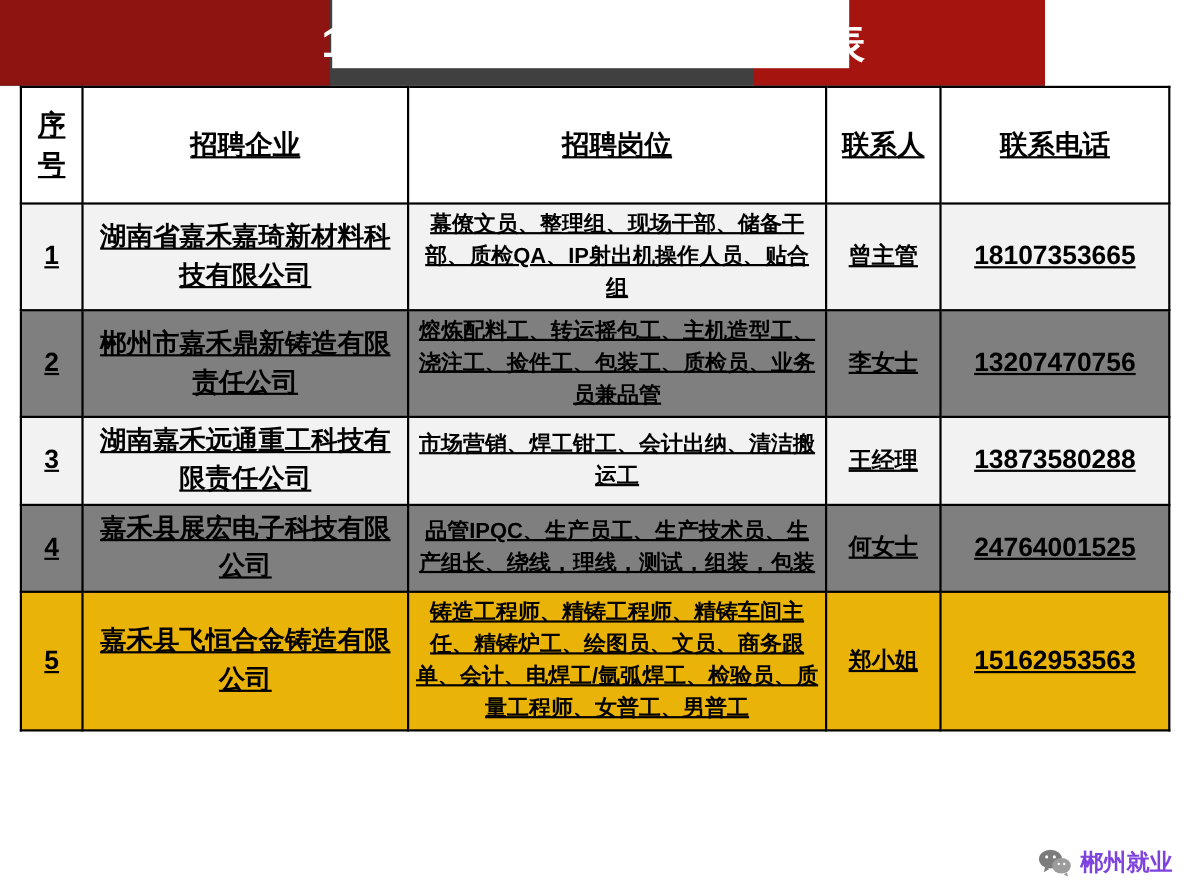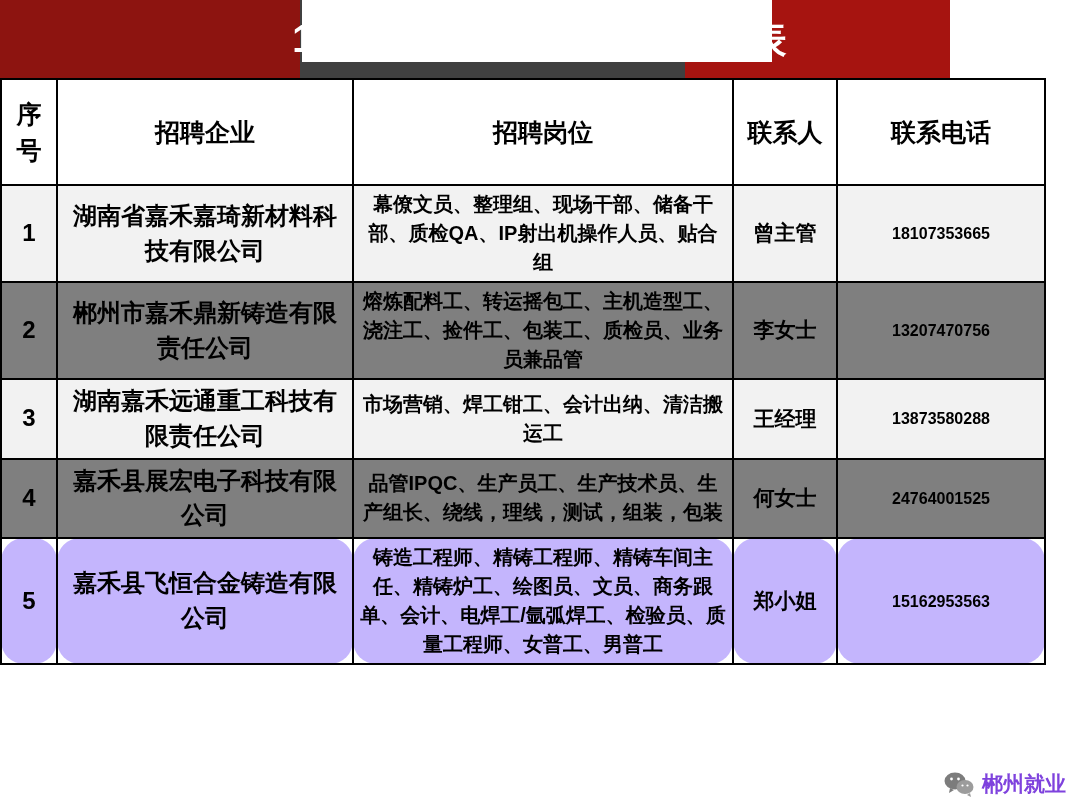--- a/index.html
+++ b/index.html
@@ -65,21 +65,23 @@
   }
 
   
   .table-wrap {
     position: relative;
     width: 1080px;
   }
   table.jobs {
     border-collapse: collapse;
     width: 1044px;
+    margin-left: 18px;
     table-layout: fixed;
+    text-decoration: underline;
   }
   table.jobs th, table.jobs td {
     border: 2px solid #000000;
     text-align: center;
     vertical-align: middle;
     font-weight: bold;
     color: #000000;
     padding: 4px 6px;
     line-height: 1.45;
   }
@@ -91,25 +93,25 @@
   col.c-idx   { width: 56px; }
   col.c-comp  { width: 296px; }
   col.c-post  { width: 380px; }
   col.c-name  { width: 104px; }
   col.c-phone { width: 208px; }
 
   td.idx   { font-size: 24px; }
   td.comp  { font-size: 24px; }
   td.post  { font-size: 20px; }
   td.name  { font-size: 21px; }
-  td.phone { font-size: 16px; word-break: break-all; }
+  td.phone { font-size: 24px; word-break: break-all; }
 
   tr.row-light td { background: #f2f2f2; }
   tr.row-dark  td { background: #7f7f7f; }
-  tr.row-white td { background: #c4b5fd; border-radius: 23px; }
+  tr.row-white td { background: #eab308; }
 
   
   .watermark {
     position: absolute;
     right: 14px;
     bottom: 12px;
     display: flex;
     align-items: center;
     gap: 8px;
     opacity: 0.88;

